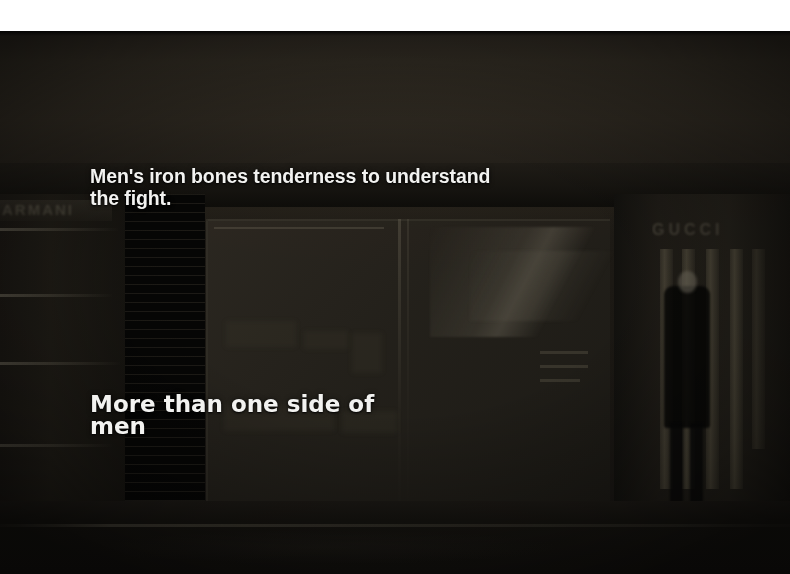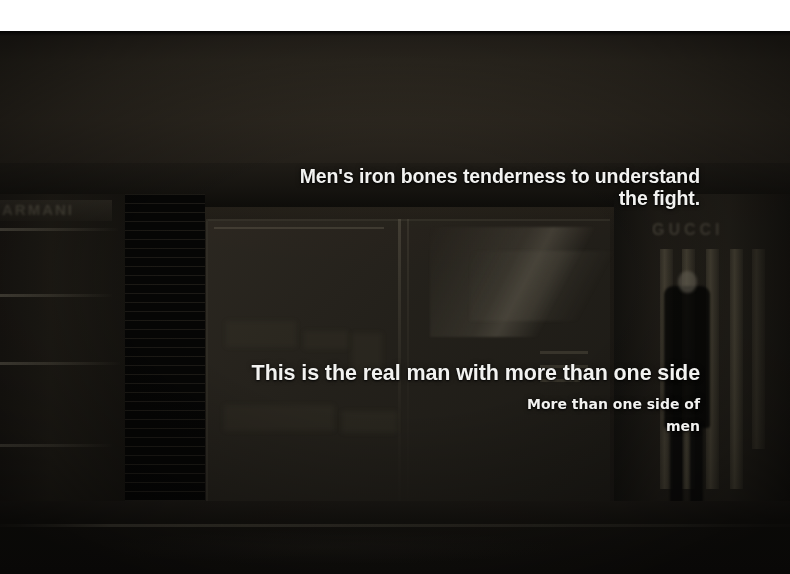--- a/index.html
+++ b/index.html
@@ -394,21 +394,21 @@
     position: absolute;
     left: 0;
     top: 0;
     width: 790px;
     height: 543px;
     z-index: 30;
   }
   .caption {
     position: absolute;
     width: 100%;
-    text-align: right;
+    text-align: left;
     color: #f2f2f0;
     font-weight: 700;
     text-shadow:
       0 1px 2px rgba(0,0,0,0.85),
       0 0 5px rgba(0,0,0,0.55);
     white-space: pre-line;
     box-sizing: border-box;
     padding: 0 90px;
   }
 
@@ -429,21 +429,21 @@
   
   .caption.c3 {
     top: 328px;
     font-size: 21.5px;
     line-height: 28px;
     letter-spacing: -0.1px;
   }
   
   .caption.c4 {
     top: 363px;
-    font-size: 14px;
+    font-size: 23px;
     line-height: 21.5px;
     letter-spacing: 0px;
     font-family: "DejaVu Sans", sans-serif;
     font-weight: 700;
   }
 </style>
 </head>
 <body>
 
 <div id="stage">
@@ -500,21 +500,20 @@
 
     <div class="floor"></div>
     <div class="floor-line"></div>
     <div class="floor-reflection"></div>
 
     <div class="vignette"></div>
 
     <div class="captions">
       <div class="caption c1">Men's iron bones tenderness to understand
 the fight.</div>
-      <div class="caption c3">This is the real man with more than one side</div>
       <div class="caption c4">More than one side of
 men</div>
     </div>
 
   </div>
 
   <div class="top-strip"></div>
 
 </div>
 

